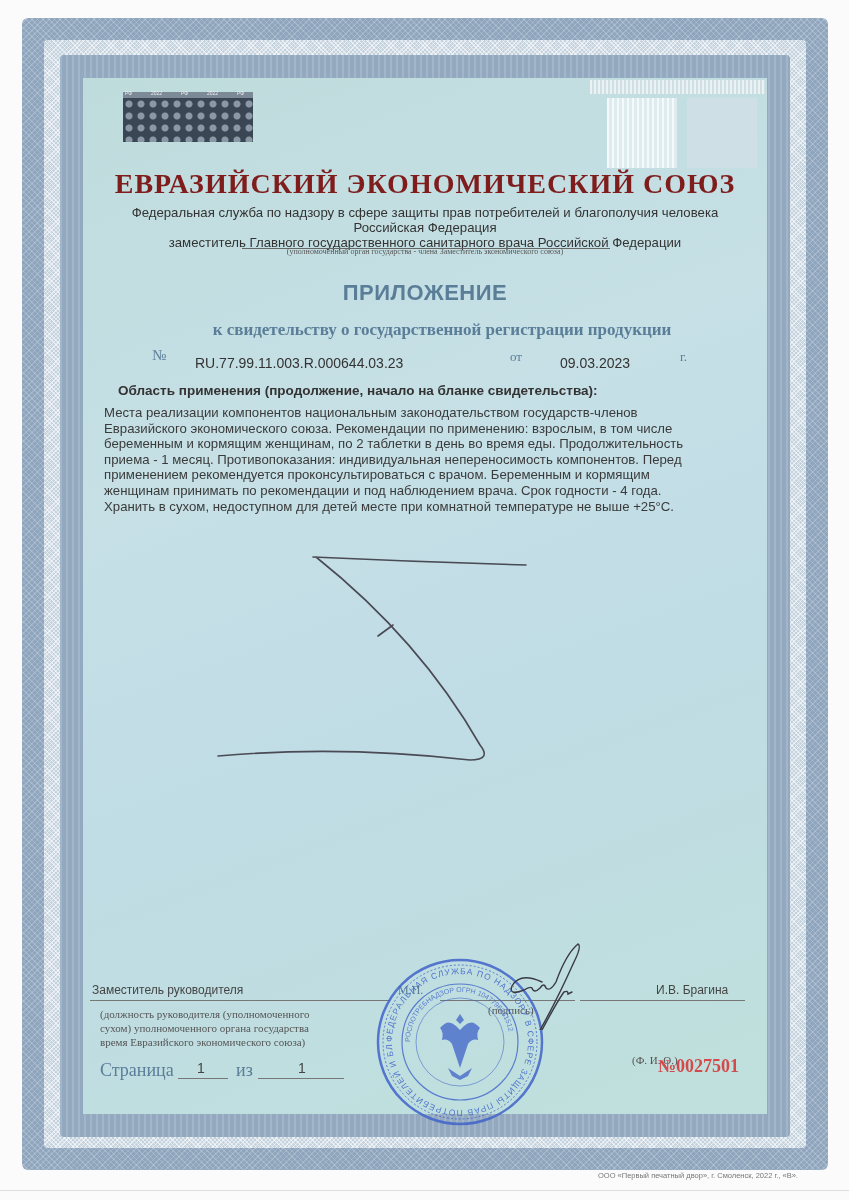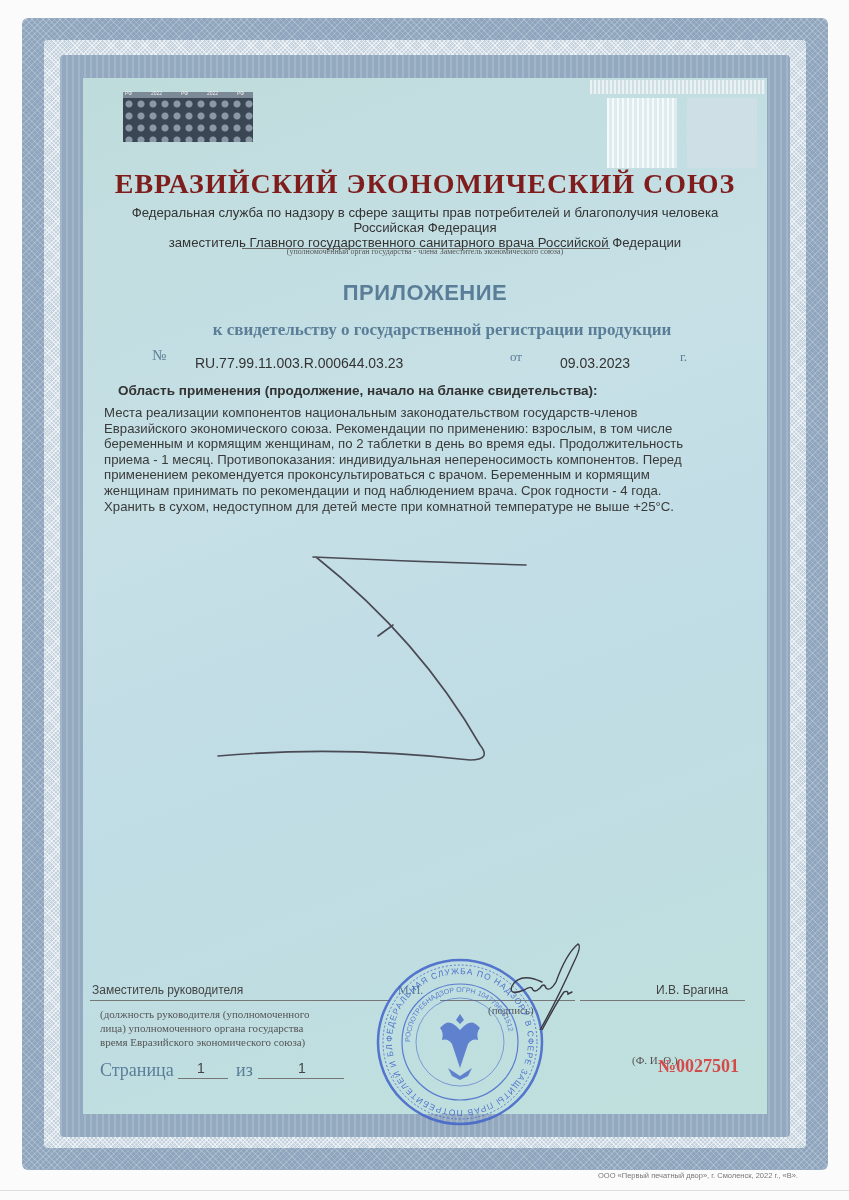--- a/index.html
+++ b/index.html
@@ -164,21 +164,21 @@
 <div class="sig-line" style="left:90px;top:1000px;width:300px;"></div>
 <div class="sig-row" style="left:398px;font-family:'Liberation Serif',serif;color:#5a7d98;">М.П.</div>
 <div class="sig-line" style="left:440px;top:1000px;width:135px;"></div>
 <div class="caption-serif" style="position:absolute;left:488px;top:1003px;">(подпись)</div>
 <div class="sig-row" style="left:656px;">И.В. Брагина</div>
 <div class="sig-line" style="left:580px;top:1000px;width:165px;"></div>
 <div class="caption-serif" style="position:absolute;left:632px;top:1053px;">(Ф. И. О.)</div>
 
 <div class="caption-serif" style="position:absolute;left:100px;top:1007px;">
   <div>(должность руководителя (уполномоченного</div>
-  <div>лица) уполномоченного органа государства</div>
+  <div>сухом) уполномоченного органа государства</div>
   <div>время Евразийского экономического союза)</div>
 </div>
 
 <svg style="position:absolute;left:374px;top:956px;" width="172" height="172" viewBox="0 0 172 172">
   <defs>
     <path id="sealArc" d="M86,86 m-68,0 a68,68 0 1,1 136,0 a68,68 0 1,1 -136,0"></path>
     <path id="sealArcInner" d="M86,86 m-50,0 a50,50 0 1,1 100,0 a50,50 0 1,1 -100,0"></path>
   </defs>
   <circle cx="86" cy="86" r="82" fill="none" stroke="#3f63c9" stroke-width="2.5" opacity="0.85"></circle>
   <circle cx="86" cy="86" r="77" fill="none" stroke="#3f63c9" stroke-width="1" stroke-dasharray="2 2" opacity="0.8"></circle>

